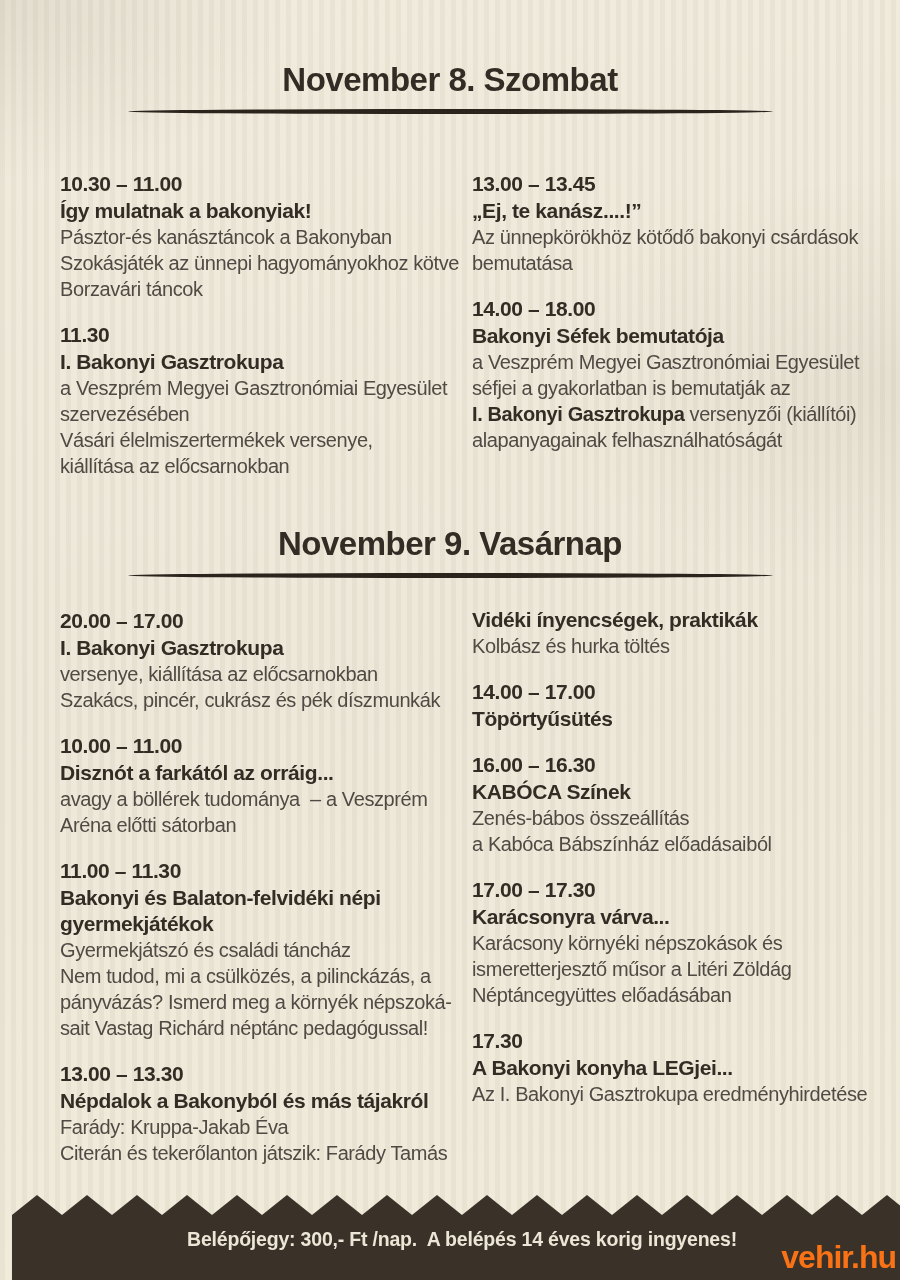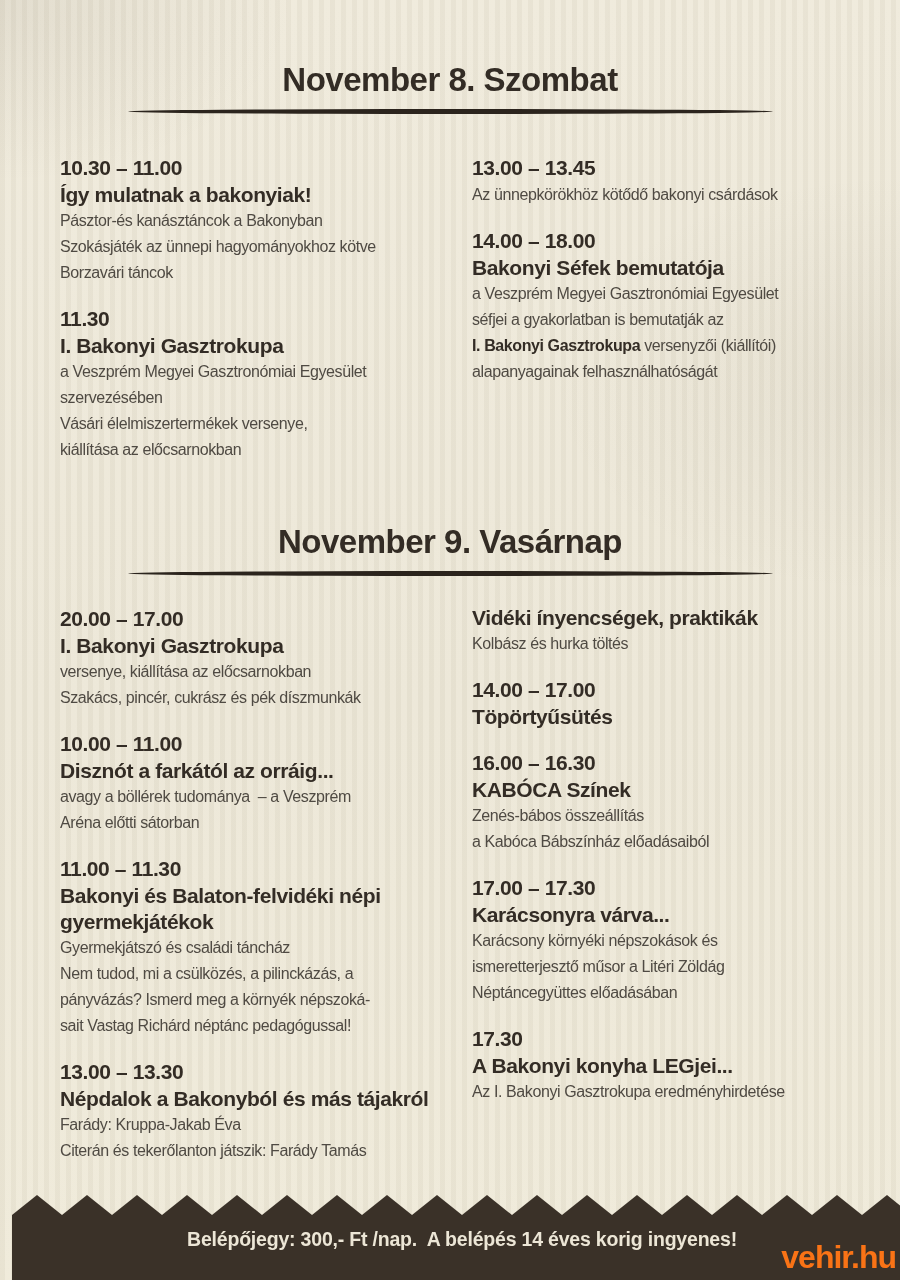--- a/index.html
+++ b/index.html
@@ -19,45 +19,45 @@
         rgba(255,255,252,0.05) 5px, rgba(255,255,252,0.05) 11px),
       linear-gradient(180deg,#efeadb 0%,#ece7d7 55%,#efead9 100%);
     overflow:hidden;
   }
   .content{padding-top:58px;}
   h1.day-title{
     margin:0;text-align:center;
     font-size:33px;line-height:44px;font-weight:bold;
     color:#332c25;letter-spacing:-0.5px;
   }
-  h1.second{margin-top:38px;}
+  h1.second{margin-top:24px;}
   .divider{
     width:645px;height:5px;margin:7px auto 0 auto;
     background:#2b241d;border-radius:50%;
   }
   .columns{
     display:flex;align-items:flex-start;
     padding-left:60px;padding-right:28px;
-    margin-top:40px;
+    margin-top:56px;
   }
   .columns.second{margin-top:29px;}
   .col{box-sizing:border-box;}
   .col.left{width:412px;flex:0 0 412px;}
   .col.right{flex:1 1 auto;}
   .event{margin:0 0 19px 0;padding:0;}
   .event-time{
     font-size:21px;line-height:28px;font-weight:bold;
     color:#332c25;letter-spacing:-0.4px;white-space:pre;
   }
   .event-title{
     font-size:21px;line-height:26px;font-weight:bold;
     color:#332c25;letter-spacing:-0.4px;white-space:pre;
   }
   .event-line{
-    font-size:16px;line-height:26px;font-weight:normal;
+    font-size:20px;line-height:26px;font-weight:normal;
     color:#4f4a43;letter-spacing:-0.4px;white-space:pre;
   }
   .event-line b{color:#332c25;font-weight:bold;}
   .footer{
     position:absolute;left:12px;bottom:0;width:900px;height:85px;
   }
   .zigzag{display:block;width:900px;height:20px;}
   .footer-solid{
     width:900px;height:65px;background:#3a3128;position:relative;
   }
@@ -93,21 +93,23 @@
             <div class="event-title">I. Bakonyi Gasztrokupa</div>
             <div class="event-line">a Veszprém Megyei Gasztronómiai Egyesület</div>
             <div class="event-line">szervezésében</div>
             <div class="event-line">Vásári élelmiszertermékek versenye,</div>
             <div class="event-line">kiállítása az előcsarnokban</div>
           </div>
         </div>
         <div class="col right">
           <div class="event">
             <div class="event-time">13.00 – 13.45</div>
+            <div class="event-title">„Ej, te kanász....!”</div>
             <div class="event-line">Az ünnepkörökhöz kötődő bakonyi csárdások</div>
+            <div class="event-line">bemutatása</div>
           </div>
           <div class="event">
             <div class="event-time">14.00 – 18.00</div>
             <div class="event-title">Bakonyi Séfek bemutatója</div>
             <div class="event-line">a Veszprém Megyei Gasztronómiai Egyesület</div>
             <div class="event-line">séfjei a gyakorlatban is bemutatják az</div>
             <div class="event-line"><b>I. Bakonyi Gasztrokupa</b><span> versenyzői (kiállítói)</span></div>
             <div class="event-line">alapanyagainak felhasználhatóságát</div>
           </div>
         </div>

